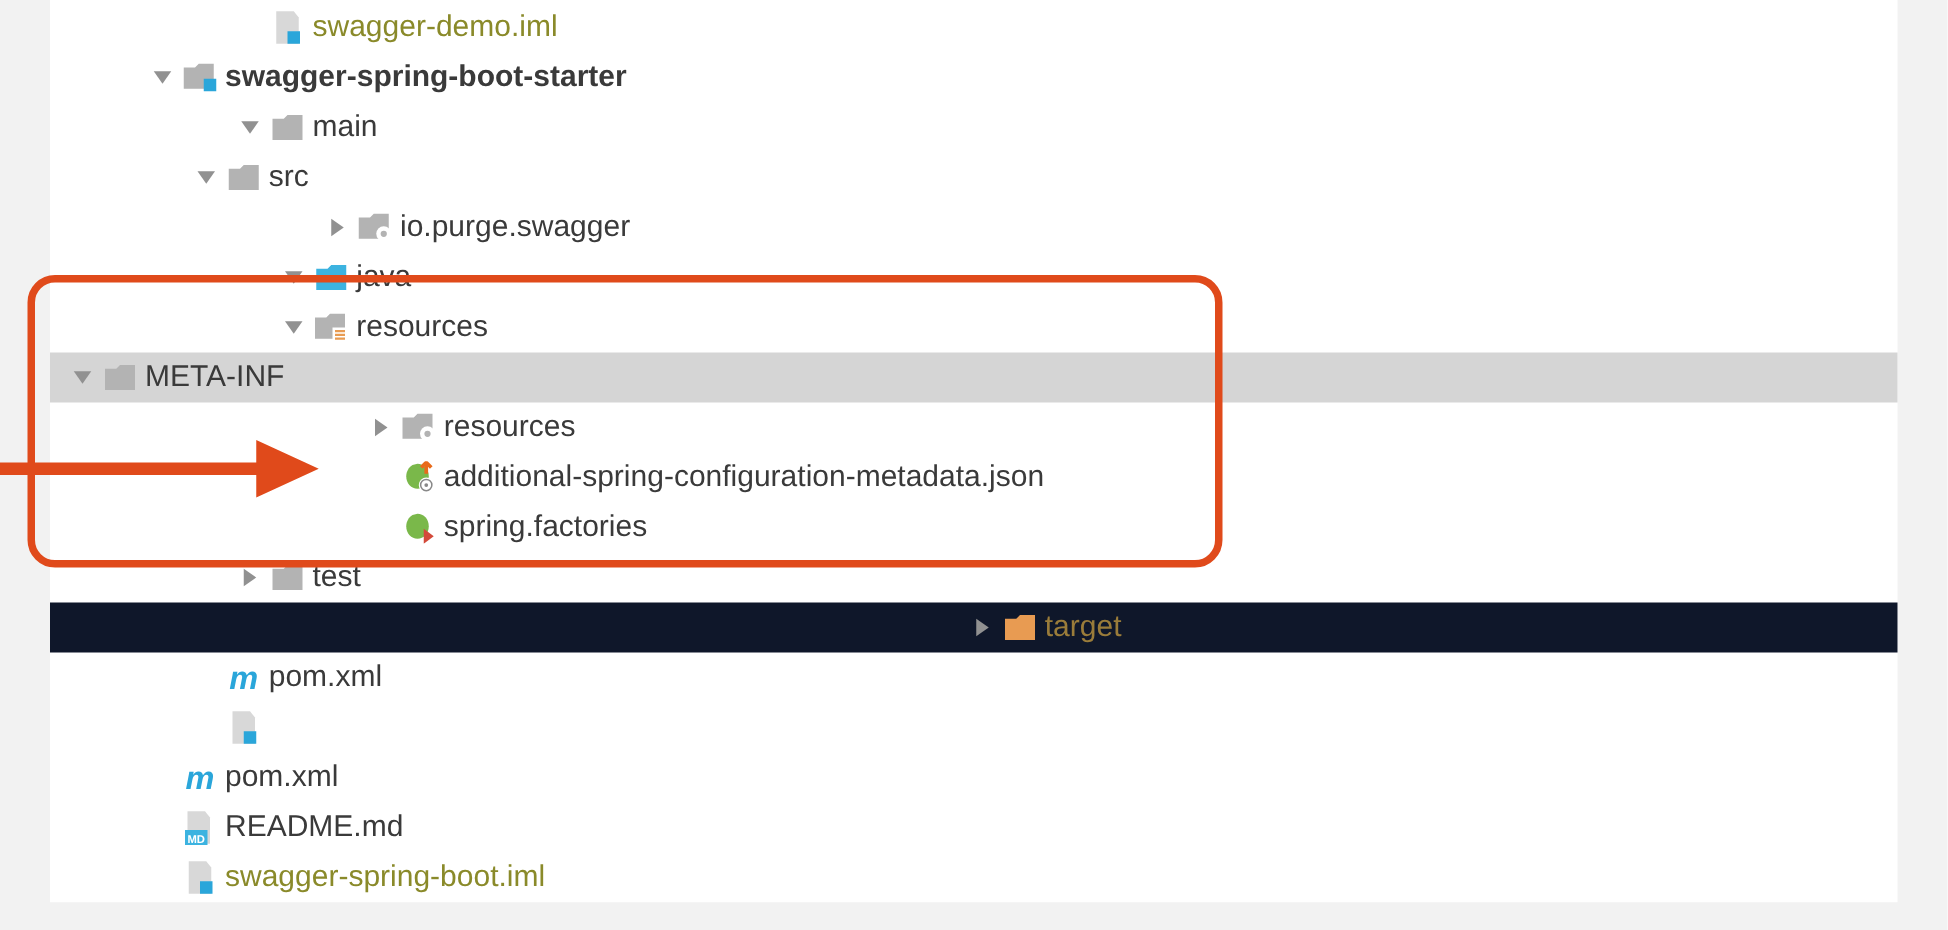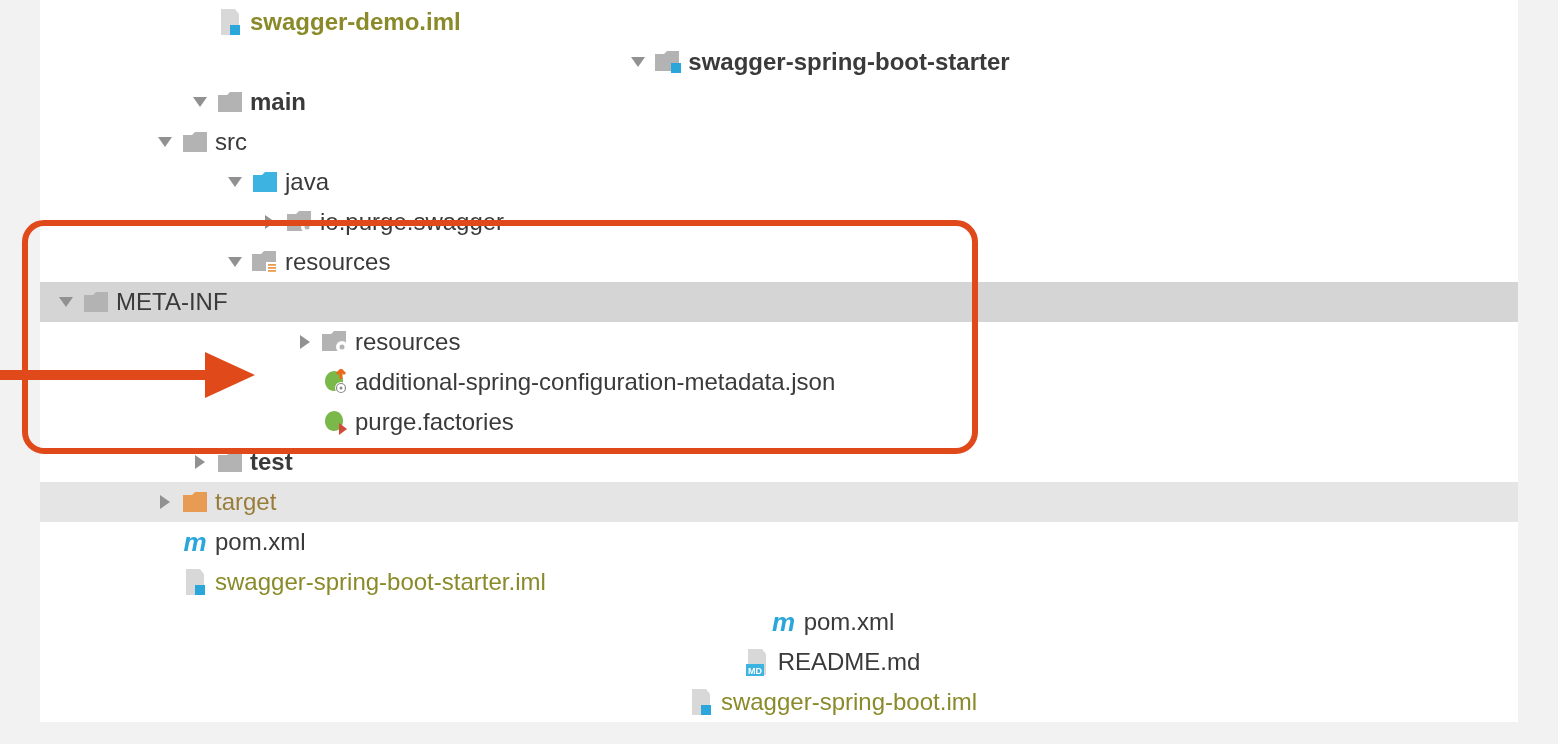--- a/index.html
+++ b/index.html
@@ -22,21 +22,22 @@
       align-items: center;
       height: 40px;
       white-space: nowrap;
       position: relative;
     }
     .tree-row.selected {
       background: #d5d5d5;
       padding-left: 16px;
     }
     .tree-row.highlight-yellow {
-      background: #e5e5e5;
+      background: #0f172a;
+      justify-content: center;
     }
     .arrow {
       width: 20px;
       height: 20px;
       display: inline-flex;
       align-items: center;
       justify-content: center;
       margin-right: 6px;
       flex-shrink: 0;
     }
@@ -57,23 +58,23 @@
     .label.bold {
       font-weight: 700;
     }
     .label.olive {
       color: #8a8a2a;
     }
     .label.orange {
       color: #9a7c3a;
     }
     
-    .d1 { padding-left: 80px; justify-content: center; }
+    .d1 { padding-left: 80px; }
     .d2 { padding-left: 115px; }
-    .d3 { padding-left: 150px; font-weight: bold; }
+    .d3 { padding-left: 150px; }
     .d4 { padding-left: 185px; }
     .d5 { padding-left: 220px; }
     .d6 { padding-left: 255px; }
     
     .annotation-box {
       position: absolute;
       border: 6px solid #e04a1b;
       border-radius: 22px;
       pointer-events: none;
       z-index: 5;
@@ -132,47 +133,47 @@
           <path d="M1 1 L15 1 L8 11 Z" fill="#919191"></path>
         </svg>
       </span>
       <span class="icon">
         <svg width="26" height="22" viewBox="0 0 26 22">
           <path d="M1 4 L10 4 L13 1 L25 1 L25 21 L1 21 Z" fill="#b3b3b3"></path>
         </svg>
       </span>
       <span class="label">src</span>
     </div>
-    <div class="tree-row d4">
-      <span class="arrow">
-        <svg width="16" height="12" viewBox="0 0 16 12" style="transform:rotate(0deg)">
-          <path d="M1 1 L15 1 L8 11 Z" fill="#919191"></path>
-        </svg>
-      </span>
-      <span class="icon">
-        <svg width="26" height="22" viewBox="0 0 26 22">
-          <path d="M1 4 L10 4 L13 1 L25 1 L25 21 L1 21 Z" fill="#3cb3e0"></path>
-        </svg>
-      </span>
-      <span class="label">java</span>
-    </div>
     <div class="tree-row d5">
       <span class="arrow">
         <svg width="16" height="12" viewBox="0 0 16 12" style="transform:rotate(-90deg)">
           <path d="M1 1 L15 1 L8 11 Z" fill="#919191"></path>
         </svg>
       </span>
       <span class="icon">
         <svg width="28" height="24" viewBox="0 0 28 24">
           <path d="M1 4 L10 4 L13 1 L25 1 L25 21 L1 21 Z" fill="#b3b3b3"></path>
           <circle cx="21" cy="17" r="6" fill="#fff"></circle>
           <circle cx="21" cy="17" r="2.5" fill="#b3b3b3"></circle>
         </svg>
       </span>
       <span class="label">io.purge.swagger</span>
+    </div>
+    <div class="tree-row d4">
+      <span class="arrow">
+        <svg width="16" height="12" viewBox="0 0 16 12" style="transform:rotate(0deg)">
+          <path d="M1 1 L15 1 L8 11 Z" fill="#919191"></path>
+        </svg>
+      </span>
+      <span class="icon">
+        <svg width="26" height="22" viewBox="0 0 26 22">
+          <path d="M1 4 L10 4 L13 1 L25 1 L25 21 L1 21 Z" fill="#3cb3e0"></path>
+        </svg>
+      </span>
+      <span class="label">java</span>
     </div>
     <div class="tree-row d4">
       <span class="arrow">
         <svg width="16" height="12" viewBox="0 0 16 12" style="transform:rotate(0deg)">
           <path d="M1 1 L15 1 L8 11 Z" fill="#919191"></path>
         </svg>
       </span>
       <span class="icon">
         <svg width="28" height="24" viewBox="0 0 28 24">
           <path d="M1 4 L10 4 L13 1 L25 1 L25 21 L1 21 Z" fill="#b3b3b3"></path>
@@ -227,21 +228,21 @@
       <span class="label">additional-spring-configuration-metadata.json</span>
     </div>
     <div class="tree-row d6">
       <span class="arrow"></span>
       <span class="icon">
         <svg width="28" height="26" viewBox="0 0 28 26">
           <path d="M13 2 C18 2 22 6 22 12 C22 18 18 22 13 22 C8 22 4 18 4 12 C4 8 6 5 9 3 Z" fill="#7ab84a"></path>
           <path d="M18 14 L26 20 L18 26 Z" fill="#d34a3a"></path>
         </svg>
       </span>
-      <span class="label">purge.factories</span>
+      <span class="label">spring.factories</span>
     </div>
     <div class="tree-row d3">
       <span class="arrow">
         <svg width="16" height="12" viewBox="0 0 16 12" style="transform:rotate(-90deg)">
           <path d="M1 1 L15 1 L8 11 Z" fill="#919191"></path>
         </svg>
       </span>
       <span class="icon">
         <svg width="26" height="22" viewBox="0 0 26 22">
           <path d="M1 4 L10 4 L13 1 L25 1 L25 21 L1 21 Z" fill="#b3b3b3"></path>
@@ -270,21 +271,20 @@
       <span class="label">pom.xml</span>
     </div>
     <div class="tree-row d2">
       <span class="arrow"></span>
       <span class="icon">
         <svg width="24" height="28" viewBox="0 0 24 28">
           <path d="M3 1 L17 1 L21 6 L21 27 L3 27 Z" fill="#d8d8d8"></path>
           <rect x="12" y="17" width="10" height="10" fill="#2aa6da"></rect>
         </svg>
       </span>
-      <span class="label olive">swagger-spring-boot-starter.iml</span>
     </div>
     <div class="tree-row d1">
       <span class="arrow"></span>
       <span class="icon">
         <span style="font-weight:900;font-style:italic;color:#2aa6da;font-size:26px;line-height:1">m</span>
       </span>
       <span class="label">pom.xml</span>
     </div>
     <div class="tree-row d1">
       <span class="arrow"></span>

